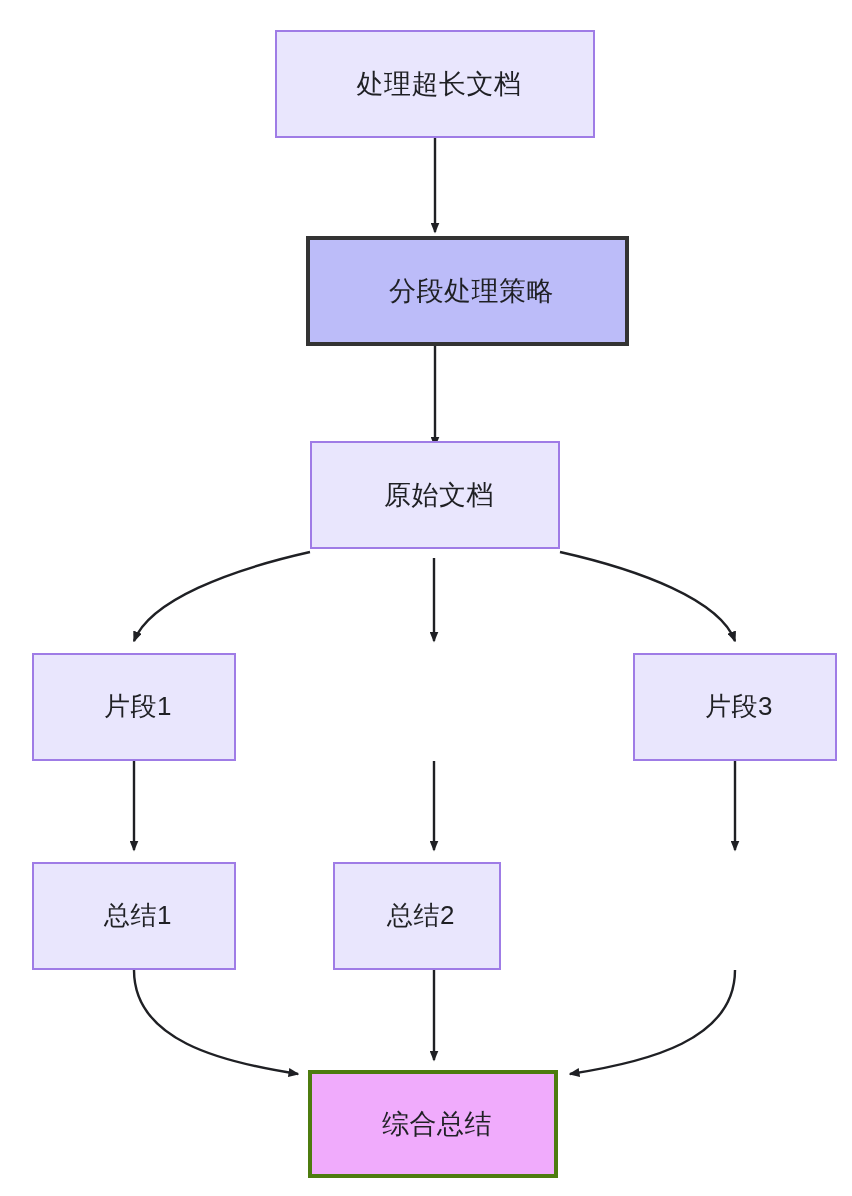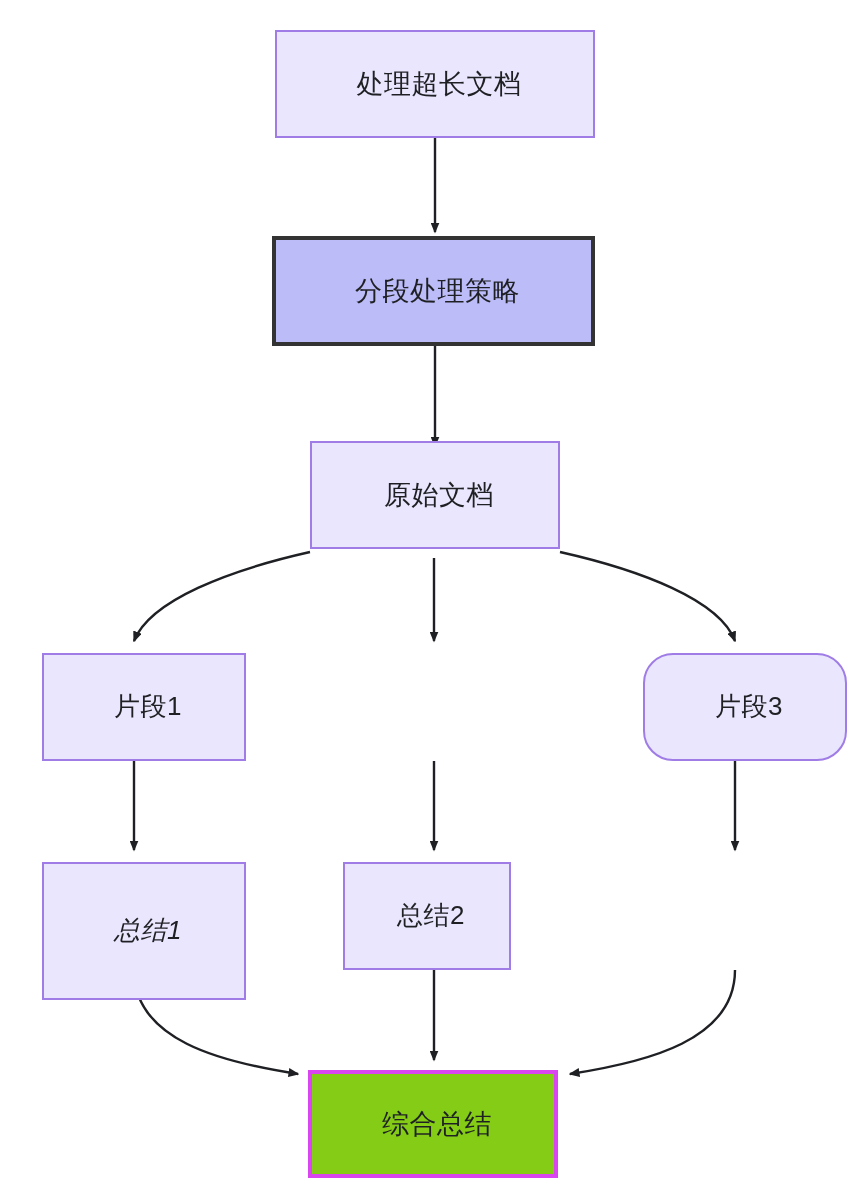--- a/index.html
+++ b/index.html
@@ -44,29 +44,29 @@
   }
   .node-default {
     background: #e9e6fd;
     border: 2px solid #9f7ce6;
     font-size: 27px;
   }
   .node-highlight {
     background: #bcbcf9;
     border: 4px solid #333333;
     font-size: 27px;
+    margin-left: 34px;
   }
   .node-terminal {
-    background: #84cc16;
-    border: 4px solid #d946ef;
+    background: #f0abfc;
+    border: 4px solid #4d7c0f;
     font-size: 27px;
   }
   .node-small {
     font-size: 26px;
-    margin-left: 10px;
   }
 </style>
 </head>
 <body>
 
 <div id="diagram-root">
 
   <svg id="edge-layer" viewBox="0 0 852 1196" width="852" height="1196" xmlns="http://www.w3.org/2000/svg">
     <defs>
       <marker id="arrowhead" markerWidth="11" markerHeight="9" refX="9.5" refY="4.5" orient="auto" markerUnits="userSpaceOnUse">
@@ -98,25 +98,25 @@
 
   <div class="node node-default" style="left: 310px; top: 441px; width: 250px; height: 108px;">
     <span>原始文档</span>
   </div>
 
   <div class="node node-default node-small" style="left: 32px; top: 653px; width: 204px; height: 108px;">
     <span>片段1</span>
   </div>
 
 
-  <div class="node node-default node-small" style="left: 633px; top: 653px; width: 204px; height: 108px; border-radius: 30px;">
+  <div class="node node-default node-small" style="left: 633px; top: 653px; width: 204px; height: 108px;">
     <span>片段3</span>
   </div>
 
-  <div class="node node-default node-small" style="left: 32px; top: 862px; width: 204px; height: 138px; font-style: italic;">
+  <div class="node node-default node-small" style="left: 32px; top: 862px; width: 204px; height: 108px;">
     <span>总结1</span>
   </div>
 
   <div class="node node-default node-small" style="left: 333px; top: 862px; width: 168px; height: 108px;">
     <span>总结2</span>
   </div>
 
 
   <div class="node node-terminal" style="left: 308px; top: 1070px; width: 250px; height: 108px;">
     <span>综合总结</span>

